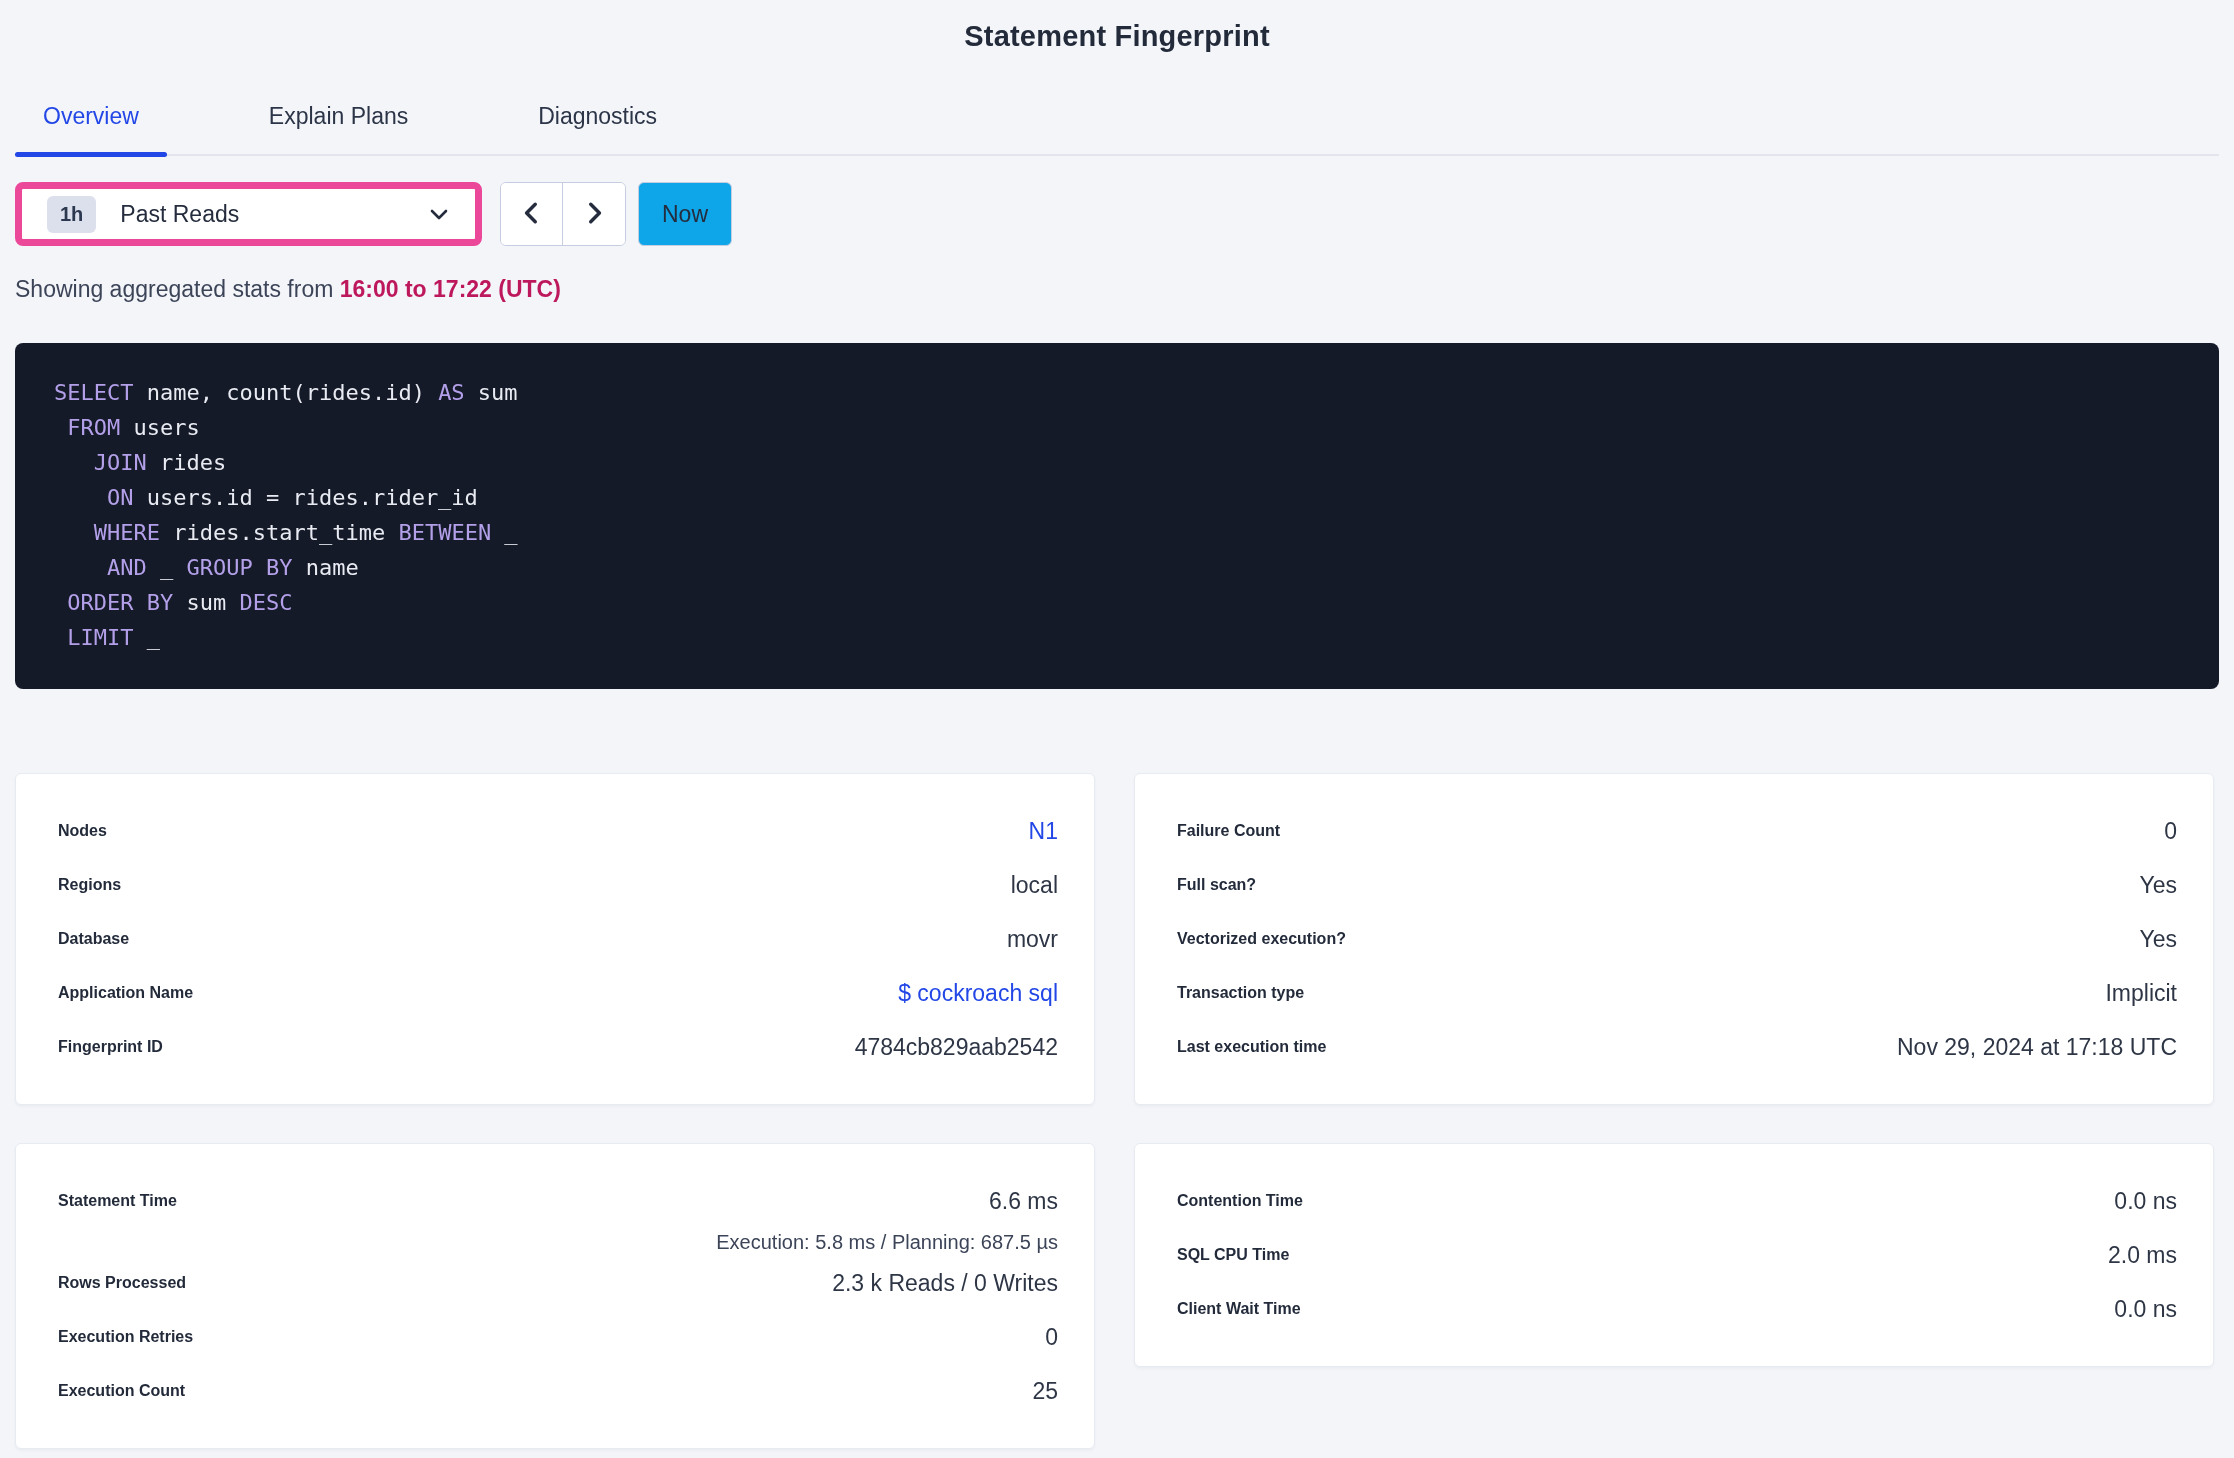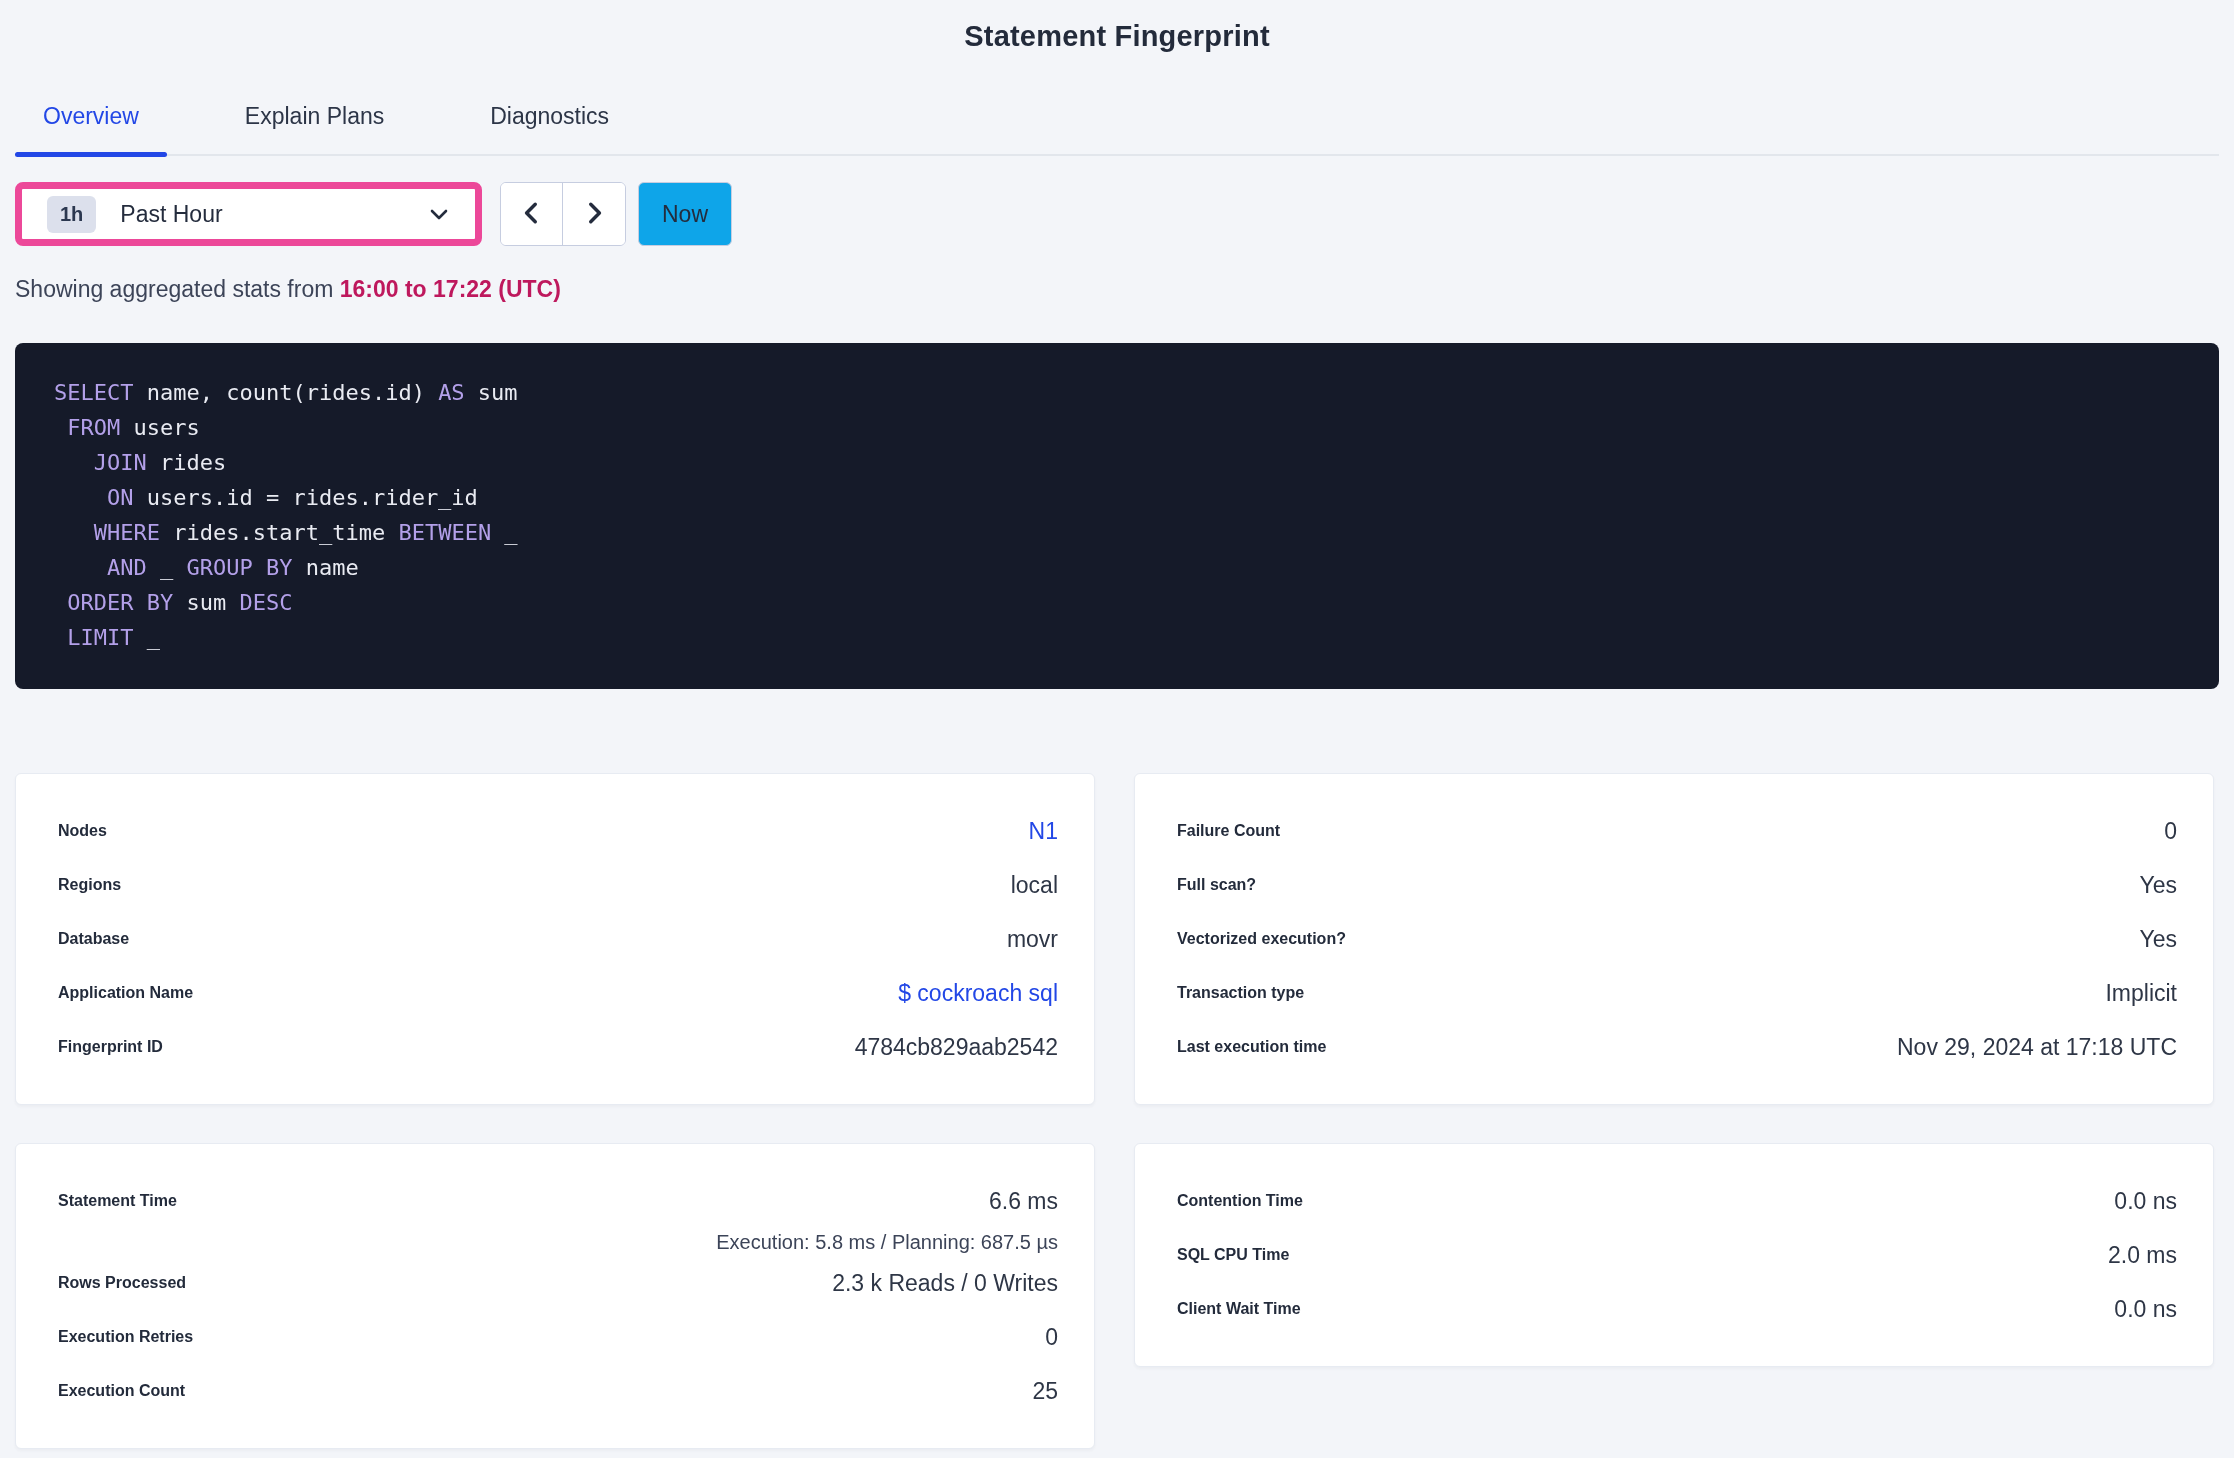--- a/index.html
+++ b/index.html
@@ -18,20 +18,21 @@
     margin: 0;
     font-size: 29px; font-weight: 700;
     color: #232b3b; letter-spacing: .2px; text-align: center;
   }
 
   
   .tabs {
     display: flex;
     margin-top: 50px;
     border-bottom: 2px solid #e2e6ec;
+    gap: 24px;
   }
   .tab {
     position: relative;
     padding: 0 28px 24px;
     margin-right: 50px;
     font-size: 23px;
     color: #2c3547;
     cursor: pointer;
     white-space: nowrap;
   }
@@ -141,21 +142,21 @@
 
   <nav class="tabs">
     <div class="tab active">Overview</div>
     <div class="tab">Explain Plans</div>
     <div class="tab">Diagnostics</div>
   </nav>
 
   <div class="controls">
     <button class="range-select">
       <span class="range-badge">1h</span>
-      <span class="range-label">Past Hour</span>
+      <span class="range-label">Past Reads</span>
       <span class="range-caret">
         <svg width="24" height="24" viewBox="0 0 24 24" fill="none">
           <path d="M5 9 L12 16 L19 9" stroke="#242c3d" stroke-width="2.6" stroke-linecap="round" stroke-linejoin="round"></path>
         </svg>
       </span>
     </button>
 
     <div class="pager">
       <button>
         <span>

